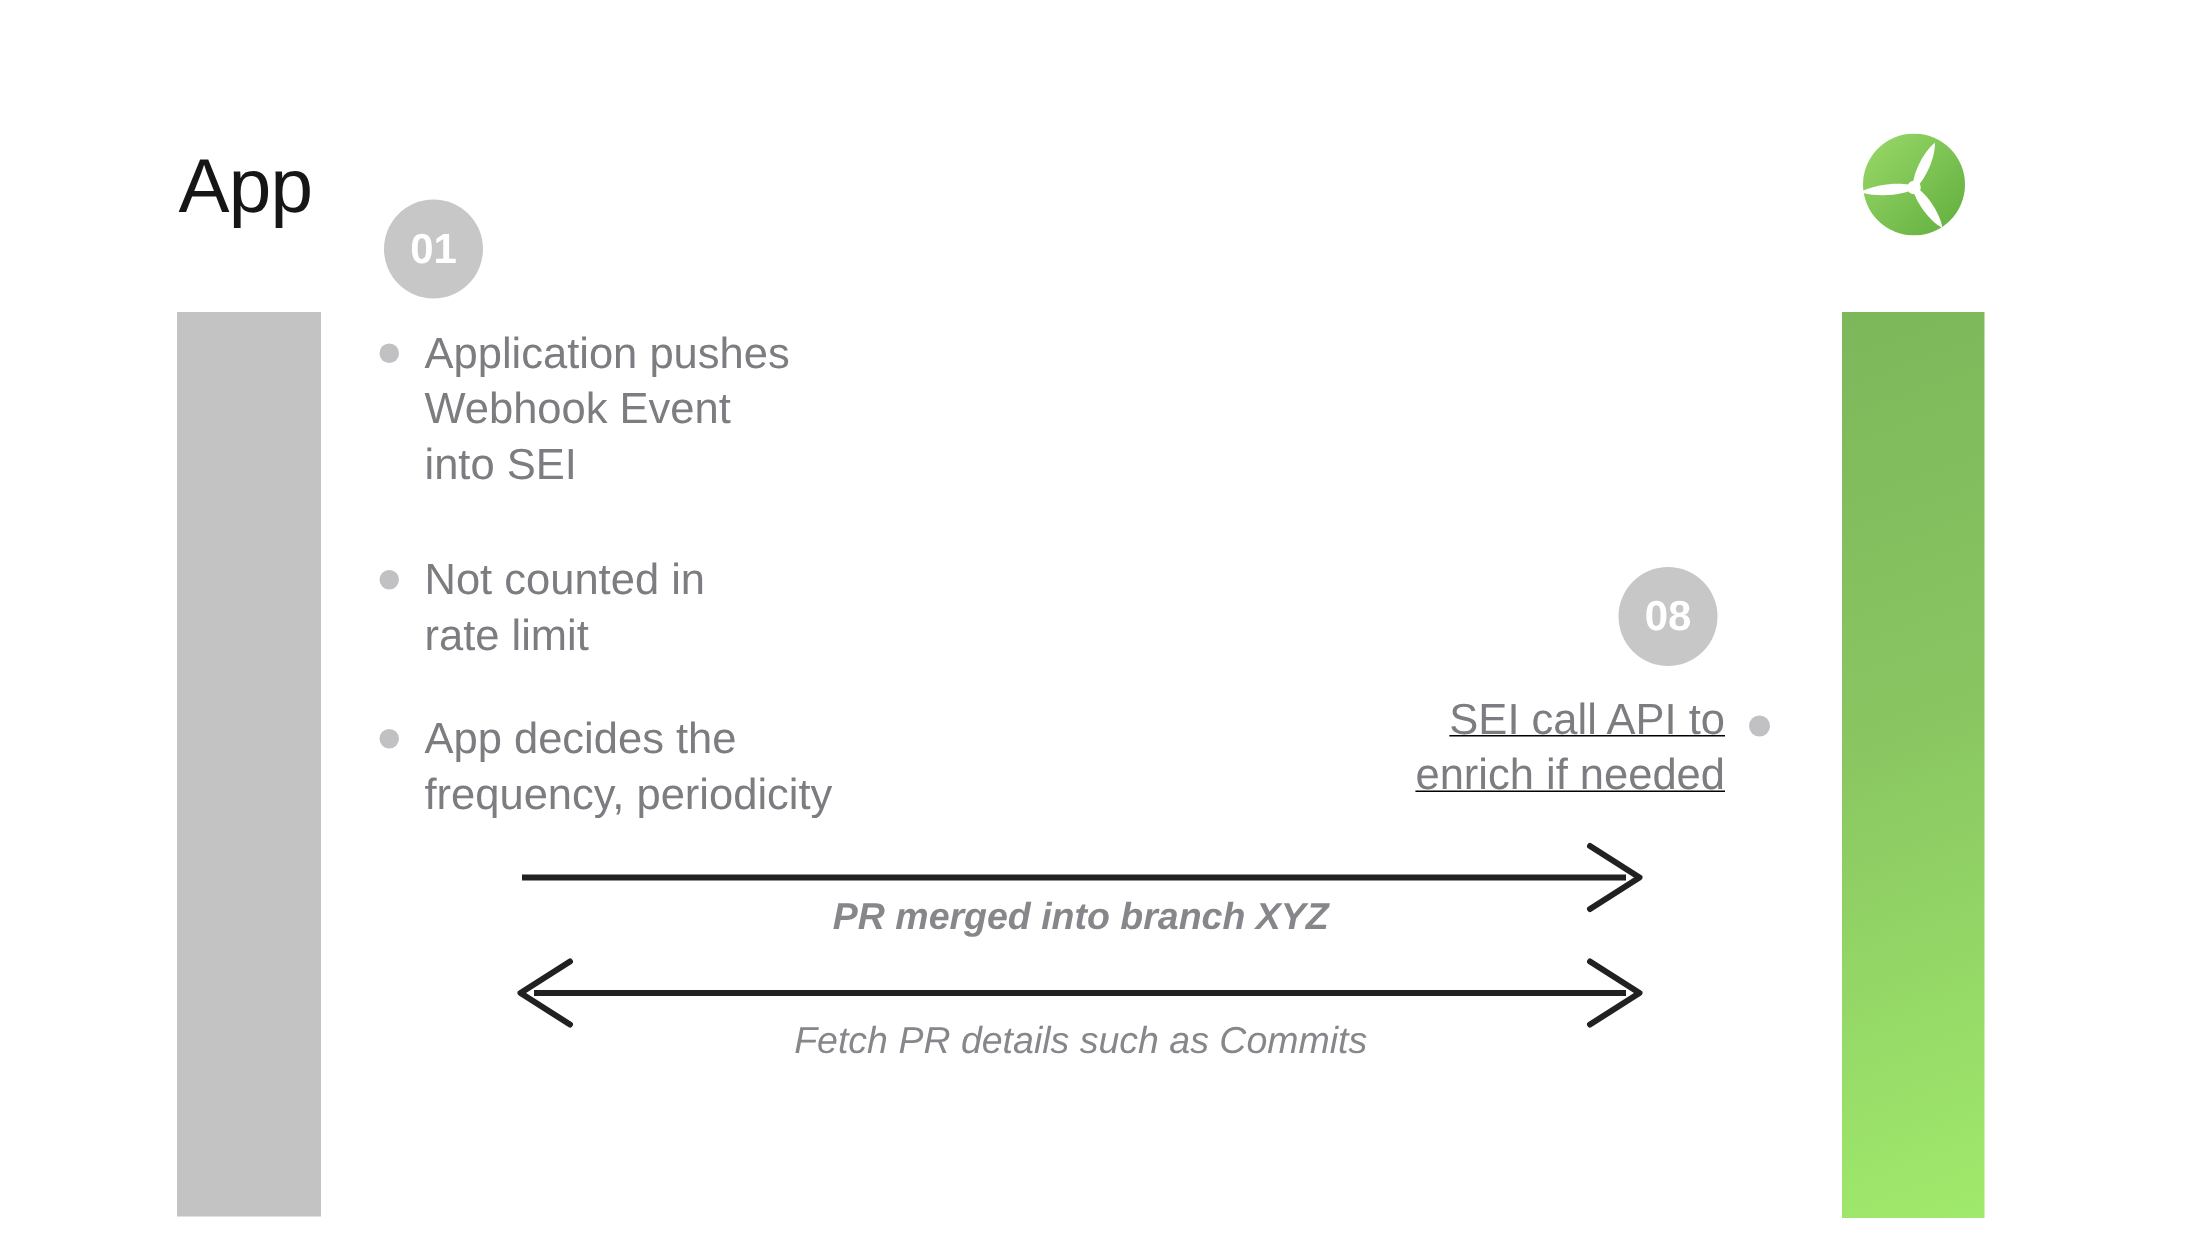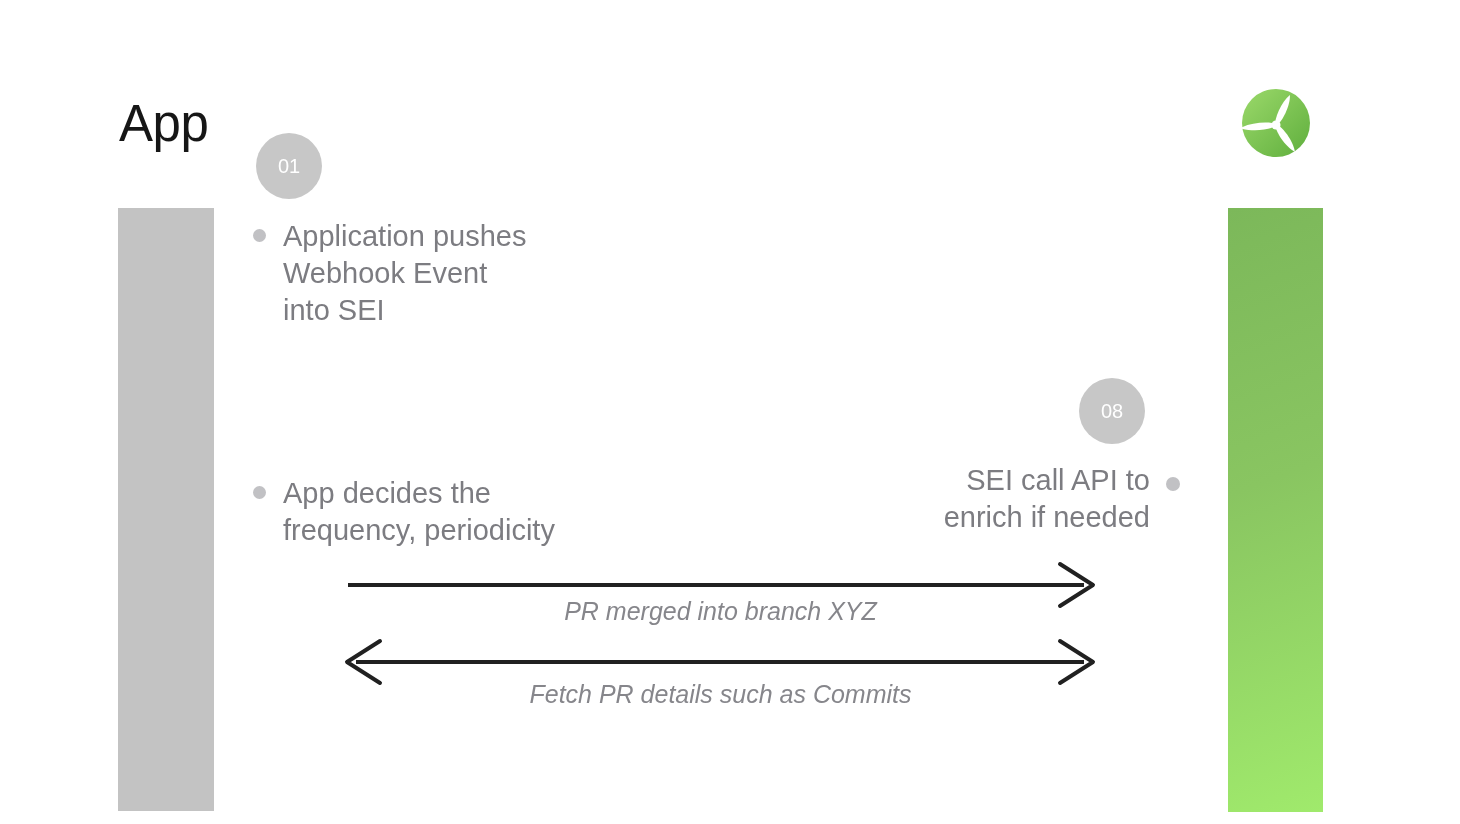--- a/index.html
+++ b/index.html
@@ -55,22 +55,22 @@
   }
 
   
   .step-badge {
     position: absolute;
     width: 66px;
     height: 66px;
     border-radius: 50%;
     background: #c7c7c7;
     color: #ffffff;
-    font-size: 20px;
-    font-weight: 400;
+    font-size: 28px;
+    font-weight: 700;
     display: flex;
     align-items: center;
     justify-content: center;
   }
   .step-badge.one { left: 256px; top: 133px; }
   .step-badge.two { left: 1079px; top: 378px; }
 
   
   .bullet-item {
     position: absolute;
@@ -95,20 +95,21 @@
   .bullet-item.b1 { top: 218px; }
   .bullet-item.b2 { top: 369px; }
   .bullet-item.b3 { top: 460px; margin-top: 15px; }
 
   
   .right-note {
     position: absolute;
     top: 462px;
     right: 310px;
     text-align: right;
+    text-decoration: underline;
   }
   .right-note-dot {
     position: absolute;
     left: 1166px;
     top: 477px;
     width: 14px;
     height: 14px;
     border-radius: 50%;
     background: #c1c1c4;
   }
@@ -125,21 +126,21 @@
 
   .arrow-label {
     position: absolute;
     left: 348px;
     width: 745px;
     text-align: center;
     font-size: 25px;
     font-style: italic;
     color: #86868b;
   }
-  .arrow-label.l1 { top: 597px; }
+  .arrow-label.l1 { top: 597px; font-weight: bold; }
   .arrow-label.l2 { top: 680px; }
 </style>
 </head>
 <body>
 
 <div class="canvas">
 
   <h1 class="page-title">App</h1>
 
   <svg class="logo" viewBox="0 0 68 68">
@@ -168,20 +169,25 @@
   <div class="lane-right"></div>
 
   <div class="step-badge one">01</div>
 
   <div class="bullet-item b1">
     <span class="dot"></span>
     <span class="bullet-text">Application pushes
 Webhook Event
 into SEI</span>
   </div>
+  <div class="bullet-item b2">
+    <span class="dot"></span>
+    <span class="bullet-text">Not counted in
+rate limit</span>
+  </div>
   <div class="bullet-item b3">
     <span class="dot"></span>
     <span class="bullet-text">App decides the
 frequency, periodicity</span>
   </div>
 
   <div class="step-badge two">08</div>
 
   <div class="right-note">
     <span class="bullet-text">SEI call API to

